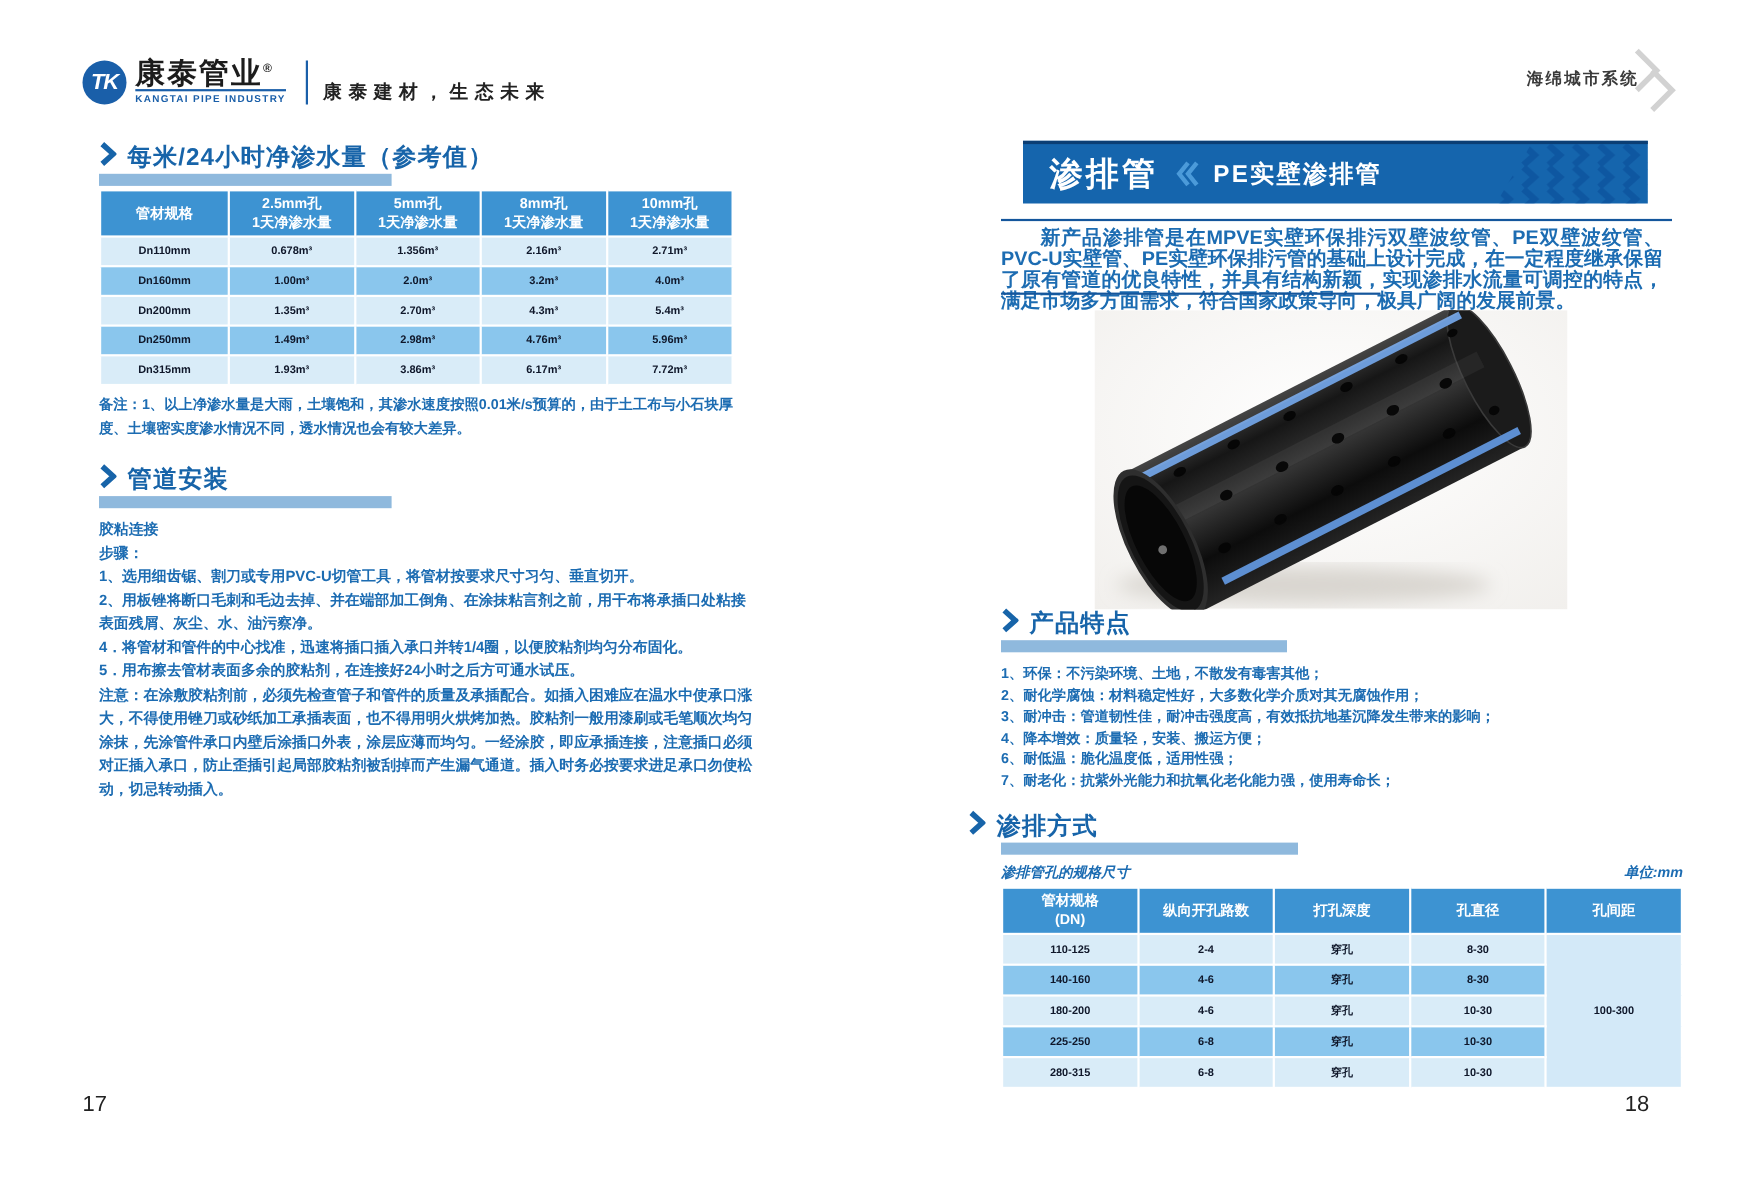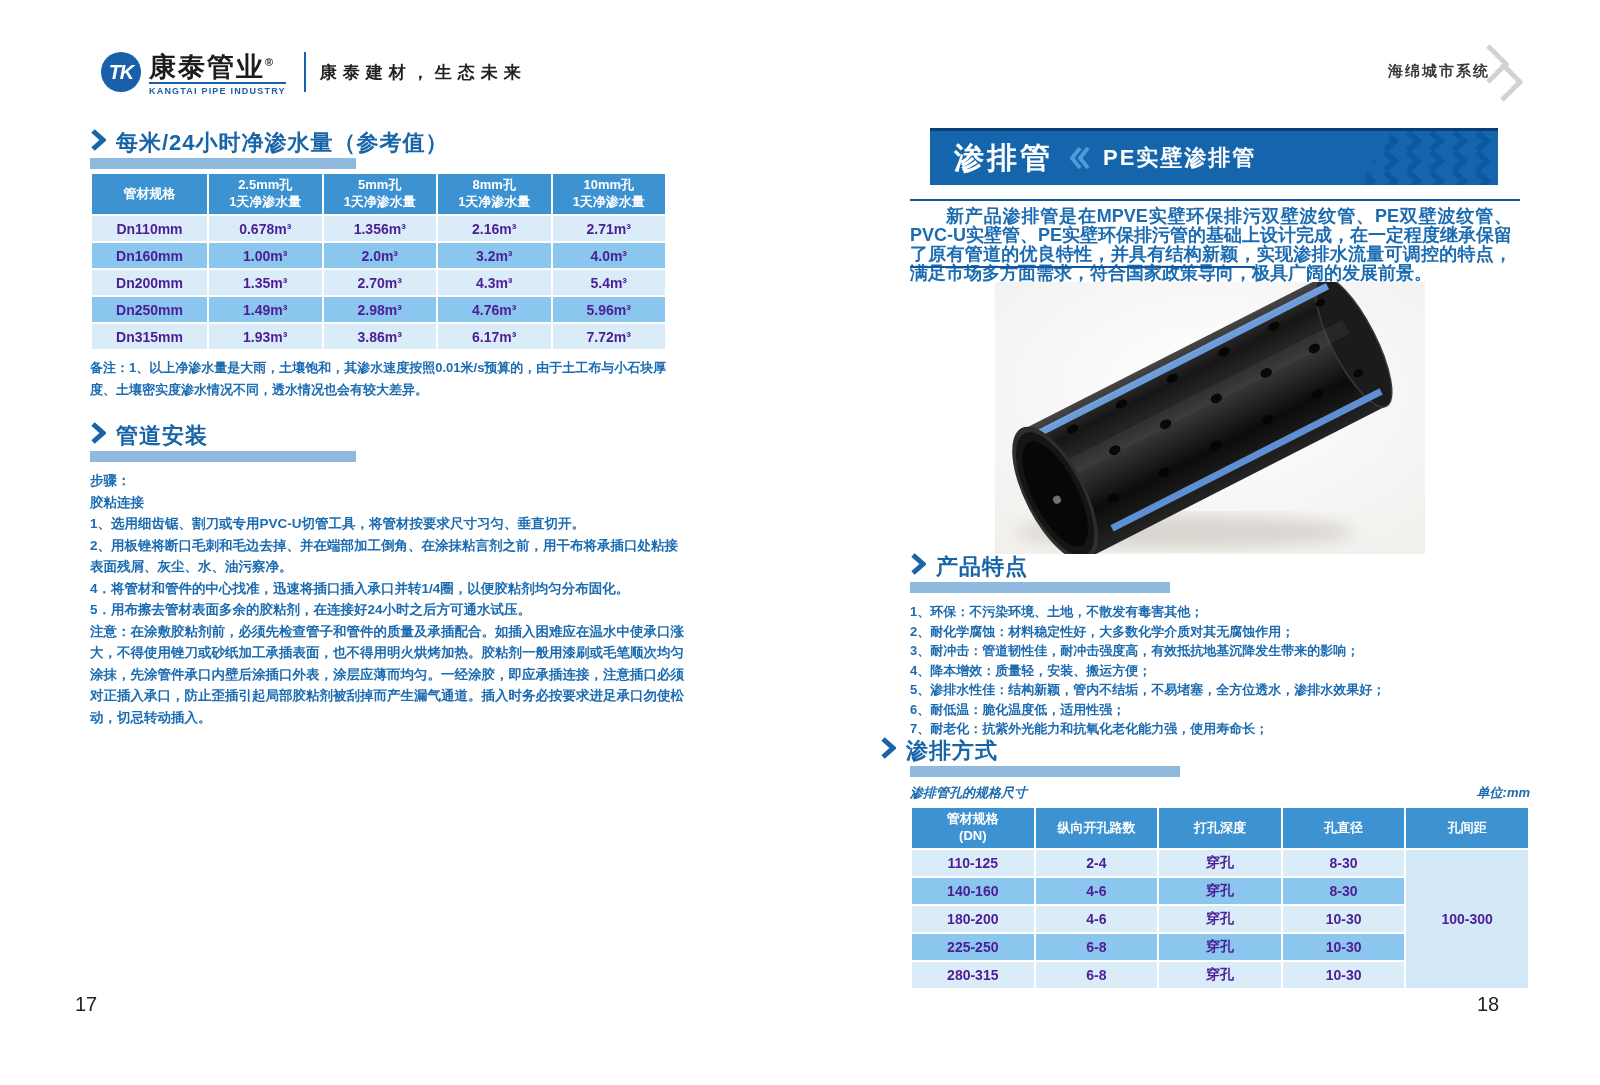--- a/index.html
+++ b/index.html
@@ -1,42 +1,42 @@
 <!DOCTYPE html>
 <html><head>
 <meta charset="utf-8">
 <style>
   html,body{margin:0;padding:0;background:#fff;}
   .page{position:relative;width:1600px;height:1085px;background:#ffffff;overflow:hidden;
         font-family:"Liberation Sans","DejaVu Sans",sans-serif;}
   .abs{position:absolute;}
 
   
-  .hdr{display:flex;align-items:center;margin-left:26px;}
+  .hdr{display:flex;align-items:flex-end;}
   .logo-circle{width:40px;height:40px;border-radius:50%;background:#1a5fa9;color:#fff;
                display:flex;align-items:center;justify-content:center;font-style:italic;
                font-weight:bold;font-size:20px;letter-spacing:-1px;}
   .brand-block{margin-left:8px;}
   .brand-cn{font-size:27px;font-weight:bold;color:#1c1c1c;letter-spacing:2px;line-height:28px;}
   .brand-cn sup{font-size:11px;}
   .brand-en{font-size:9px;font-weight:bold;color:#1a5fa9;letter-spacing:1.2px;
             border-top:2px solid #1a5fa9;padding-top:2px;margin-top:1px;}
   .hdr-divider{width:2px;height:40px;background:#1a5fa9;margin:0 14px 0 18px;}
   .slogan{font-size:17px;font-weight:bold;color:#222;letter-spacing:6px;}
 
   
   .sec-head{display:flex;align-items:flex-start;gap:10px;}
   .sec-head h2{margin:0;font-size:22px;color:#1764a9;font-weight:bold;letter-spacing:1px;}
   .tbar{background:#8fb9dd;height:11px;}
 
   
   table{border-collapse:collapse;table-layout:fixed;}
   th,td{border:2px solid #ffffff;text-align:center;vertical-align:middle;padding:0;}
   th{background:#3d93d2;color:#ffffff;font-size:13px;font-weight:bold;line-height:1.3;}
-  td{font-size:14px;color:#4c1d95;font-weight:600;}
+  td{font-size:10px;color:#0f172a;font-weight:600;}
   .row-a td{background:#d9ecf8;}
   .row-b td{background:#8ac6ed;}
   td.cell-merged{background:#d3e9f8;}
 
   
   .blue-text{color:#1c6cb2;}
   .note{font-size:13px;line-height:22px;font-weight:600;}
   .steps p{margin:0;font-size:13.5px;line-height:21.5px;font-weight:600;}
   .intro{font-size:18px;line-height:19px;text-align:justify;text-indent:2em;font-weight:600;margin:0;}
   .features p{margin:0;font-size:13px;line-height:19.5px;font-weight:600;}
@@ -153,22 +153,22 @@
 
   <div class="abs sec-head" style="left:90px;top:421px;">
     <svg width="16" height="24" viewBox="0 0 16 24">
       <polyline points="3,3 13,12 3,21" fill="none" stroke="#1764a9" stroke-width="5"></polyline>
     </svg>
     <h2>管道安装</h2>
   </div>
   <div class="abs tbar" style="left:90px;top:451px;width:266px;"></div>
 
   <div class="abs steps blue-text" style="left:90px;top:470px;width:596px;">
+    <p>胶粘连接</p>
     <p>步骤：</p>
-    <p>胶粘连接</p>
     <p>1、选用细齿锯、割刀或专用PVC-U切管工具，将管材按要求尺寸习匀、垂直切开。</p>
     <p>2、用板锉将断口毛刺和毛边去掉、并在端部加工倒角、在涂抹粘言剂之前，用干布将承插口处粘接表面残屑、灰尘、水、油污察净。</p>
     <p>4．将管材和管件的中心找准，迅速将插口插入承口并转1/4圈，以便胶粘剂均匀分布固化。</p>
     <p>5．用布擦去管材表面多余的胶粘剂，在连接好24小时之后方可通水试压。</p>
     <p>注意：在涂敷胶粘剂前，必须先检查管子和管件的质量及承插配合。如插入困难应在温水中使承口涨大，不得使用锉刀或砂纸加工承插表面，也不得用明火烘烤加热。胶粘剂一般用漆刷或毛笔顺次均匀涂抹，先涂管件承口内壁后涂插口外表，涂层应薄而均匀。一经涂胶，即应承插连接，注意插口必须对正插入承口，防止歪插引起局部胶粘剂被刮掉而产生漏气通道。插入时务必按要求进足承口勿使松动，切忌转动插入。</p>
   </div>
 
   <div class="abs pgnum" style="left:75px;top:993px;">17</div>
 
   <div class="abs" style="left:1388px;top:62px;">
@@ -260,21 +260,20 @@
     </svg>
     <h2>产品特点</h2>
   </div>
   <div class="abs tbar" style="left:910px;top:582px;width:260px;"></div>
 
   <div class="abs features blue-text" style="left:910px;top:602px;width:620px;">
     <p>1、环保：不污染环境、土地，不散发有毒害其他；</p>
     <p>2、耐化学腐蚀：材料稳定性好，大多数化学介质对其无腐蚀作用；</p>
     <p>3、耐冲击：管道韧性佳，耐冲击强度高，有效抵抗地基沉降发生带来的影响；</p>
     <p>4、降本增效：质量轻，安装、搬运方便；</p>
-    <p>5、渗排水性佳：结构新颖，管内不结垢，不易堵塞，全方位透水，渗排水效果好；</p>
     <p>6、耐低温：脆化温度低，适用性强；</p>
     <p>7、耐老化：抗紫外光能力和抗氧化老化能力强，使用寿命长；</p>
   </div>
 
   <div class="abs sec-head" style="left:880px;top:736px;">
     <svg width="16" height="24" viewBox="0 0 16 24">
       <polyline points="3,3 13,12 3,21" fill="none" stroke="#1764a9" stroke-width="5"></polyline>
     </svg>
     <h2>渗排方式</h2>
   </div>

